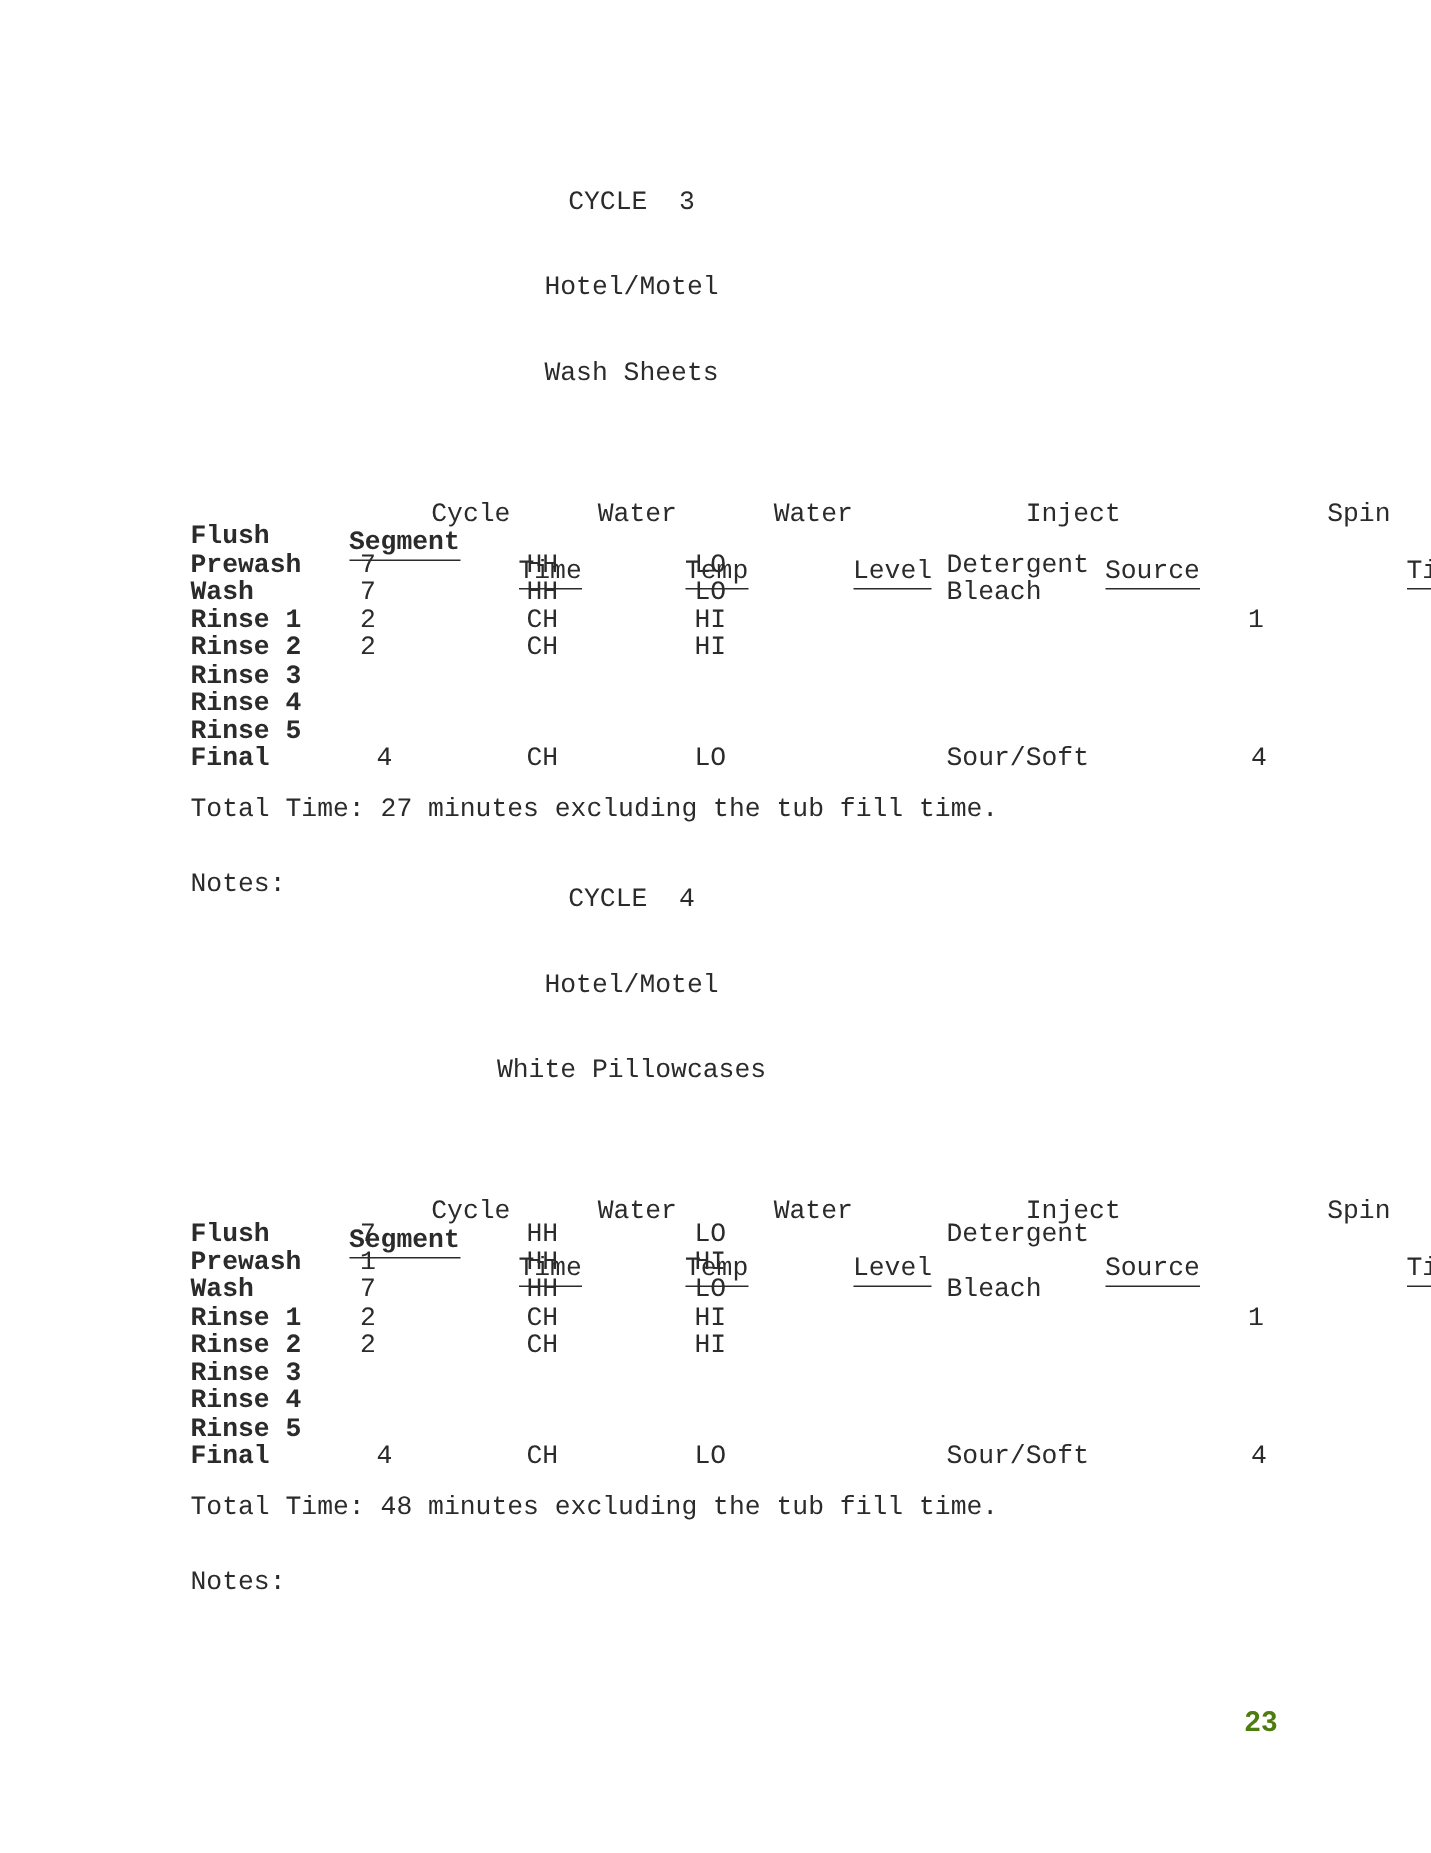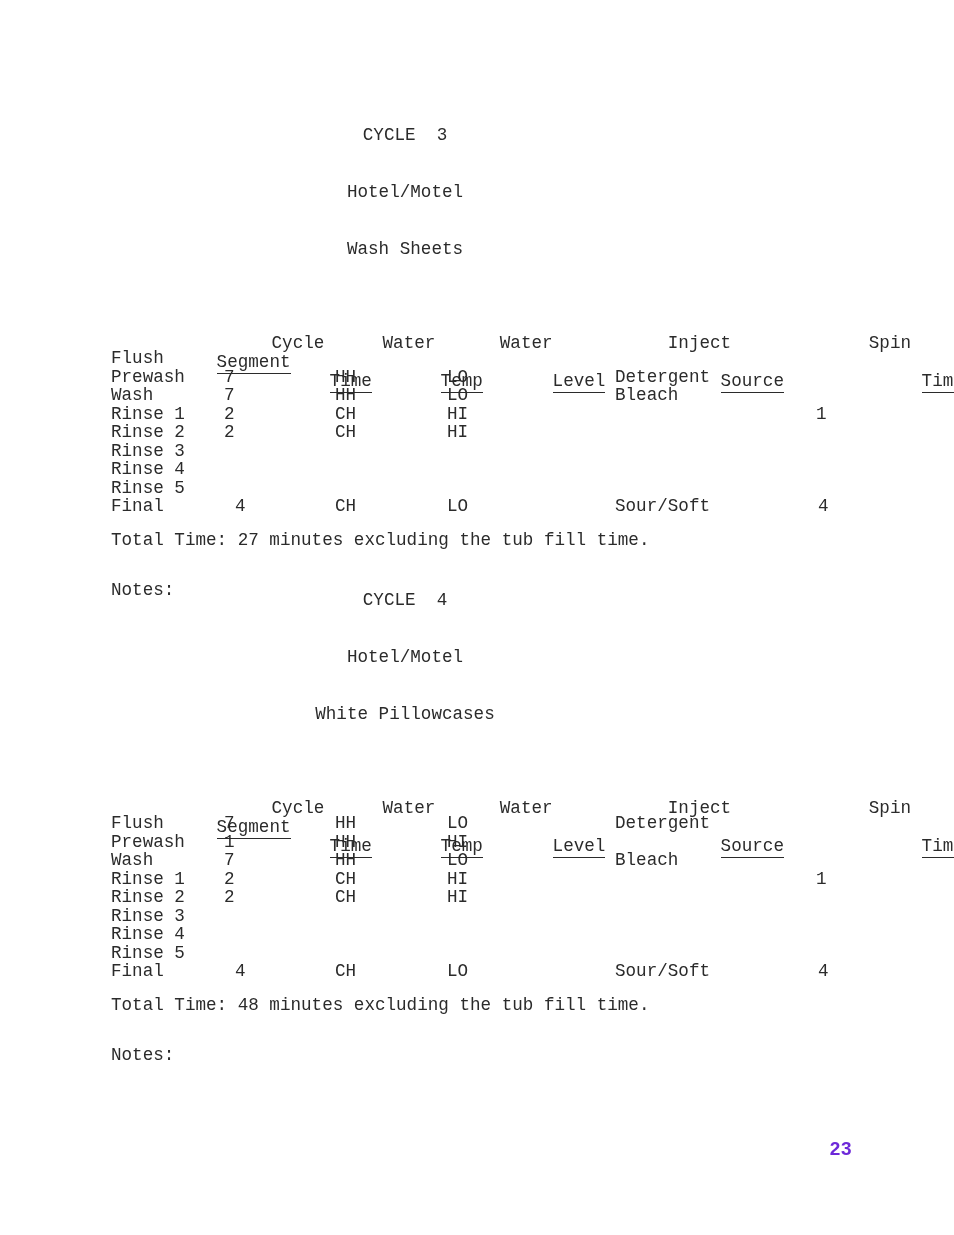--- a/index.html
+++ b/index.html
@@ -29,21 +29,21 @@
     font-family: "Liberation Mono", "DejaVu Sans Mono", monospace;
     font-size: 17.6px;
     line-height: 18.5px;
     letter-spacing: 0px;
     white-space: pre;
   }
 
   
   .cycle-block {
     position: absolute;
-    left: 0;
+    left: 16px;
     width: 810px;
   }
   .titles {
     text-align: center;
     margin: 0;
   }
   .titles div {
     line-height: 20px;
   }
   .title-line { display: block; }
@@ -79,21 +79,21 @@
     position: relative;
     height: 18.5px;
   }
   .cell {
     position: absolute;
     top: 0;
     line-height: 18.5px;
   }
 
   
-  .col-segment { left: 0px; }
+  .col-segment { left: 0px; font-weight: bold; }
   .col-cycle   { left: 113px; }
   .col-temp    { left: 224px; }
   .col-level   { left: 336px; }
   .col-inject  { left: 504px; }
   .col-spin    { left: 705px; }
 
   
   .col-cycle-final { left: 124px; }
   .col-spin-final  { left: 707px; }
 
@@ -107,21 +107,21 @@
   }
 
   
   .page-number {
     position: absolute;
     right: 102px;
     top: 1138px;
     font-family: "Liberation Sans", sans-serif;
     font-size: 19px;
     font-weight: bold;
-    color: #6d28d9;
+    color: #4d7c0f;
     letter-spacing: 0.5px;
   }
 </style>
 </head>
 <body>
 
 <div class="page">
 
   <section class="cycle-block" id="block-0" style="top: 88px;">
     <div class="titles mono">

